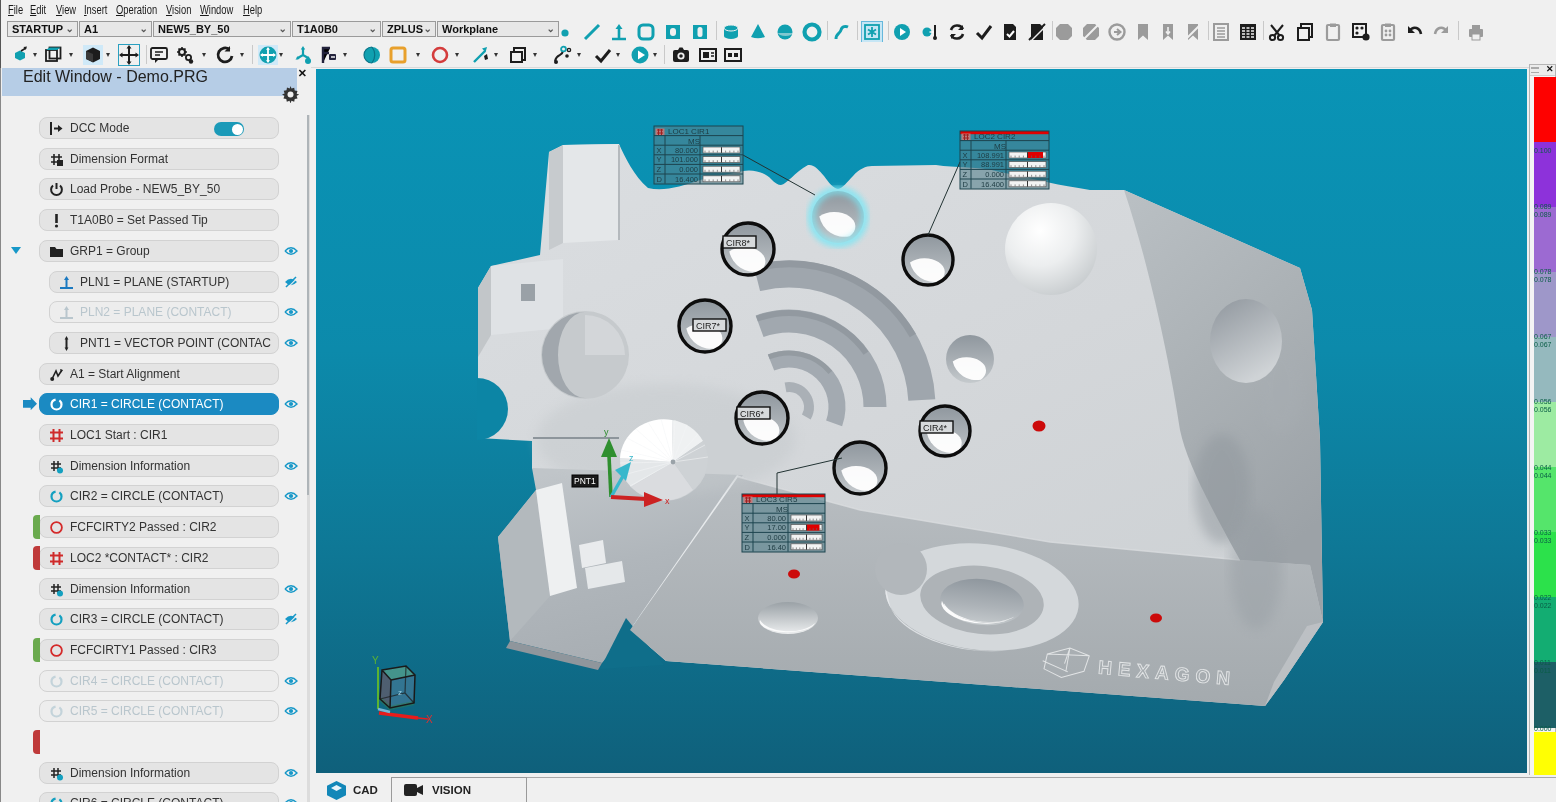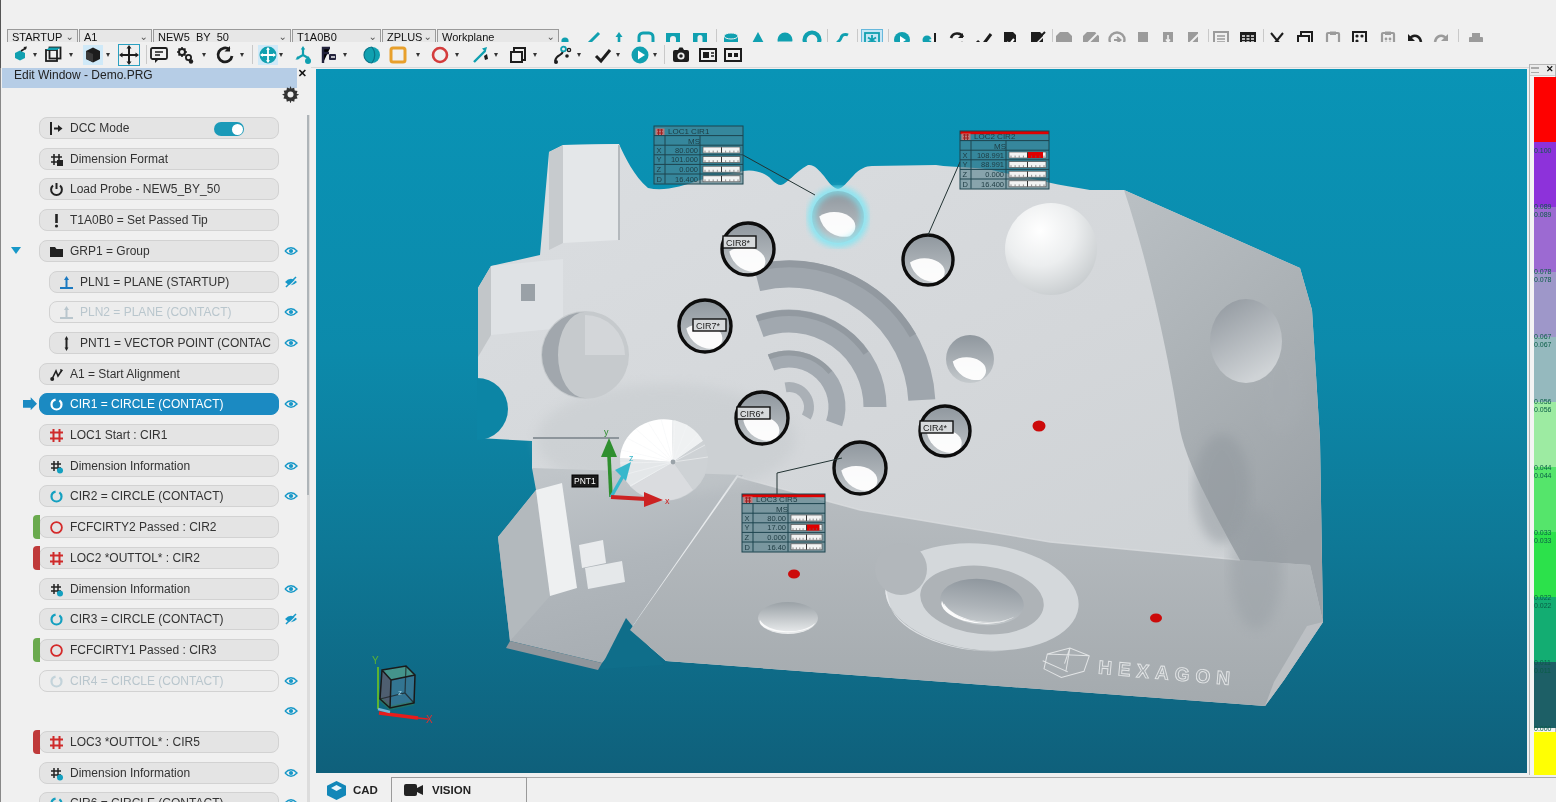--- a/index.html
+++ b/index.html
@@ -3,46 +3,56 @@
 <meta charset="utf-8">
 <style>
 * { margin:0; padding:0; box-sizing:border-box; }
 html,body { width:1556px; height:802px; overflow:hidden; font-family:"Liberation Sans", sans-serif; background:#f0f0f0; }
 #app { position:relative; width:1556px; height:802px; }
 
 #menubar { position:absolute; left:0; top:0; width:1556px; height:18px; background:#f0f0f0; border-left:1px solid #444; }
 #menubar span { position:absolute; top:2.5px; font-size:12px; color:#1a1a1a; transform-origin:0 0; transform:scaleX(0.78); }
 #menubar span u { text-decoration:underline; }
 
-#tb1 { position:absolute; left:0; top:26px; width:1556px; height:24px; background:#f0f0f0; }
+#tb1 { position:absolute; left:0; top:18px; width:1556px; height:24px; background:#f0f0f0;font-weight:bold; }
 .combo { position:absolute; top:3px; height:16px; background:#e7e7e7; border:1px solid #9a9a9a; font-size:11px; color:#111; padding:1px 0 0 4px; }
 .combo .ar { position:absolute; right:3px; top:1px; font-size:10px; color:#555; }
 
 #tb2 { position:absolute; left:0; top:42px; width:1556px; height:26px; background:#f0f0f0; border-bottom:1px solid #d9d9d9; }
 .ico { position:absolute; width:20px; height:20px; }
 .caret { position:absolute; width:8px; font-size:8px; color:#333; top:8px; }
 .vsep { position:absolute; top:3px; width:1px; height:19px; background:#c9c9c9; }
 
 #panel { position:absolute; left:0; top:66px; width:311px; height:736px; background:#f0f0f0; border-left:1px solid #888; }
-#ptitle { position:absolute; left:1px; top:2px; width:295px; height:20px; background:#b6cde6; font-size:12px; color:#222; padding-left:12px; }
+#ptitle { position:absolute; left:1px; top:2px; width:295px; height:28px; background:#b6cde6; font-size:16px; color:#222; padding-left:21px; }
 #pclose { position:absolute; right:4px; top:1px; font-size:11px; color:#111; font-weight:bold; }
 #pgear { position:absolute; right:12px; top:20px; font-size:15px; color:#333; }
 .pill { position:absolute; left:38px; width:240px; height:22px; background:#e4e4e4; border:1px solid #d2d2d2; border-radius:8px; font-size:12px; color:#333; overflow:hidden; white-space:nowrap; }
 .pill .pi { position:absolute; left:9px; top:3px; width:15px; height:15px; }
 .pill .pt { position:absolute; left:30px; top:3px; }
 .pill.ind { left:48px; width:230px; }
 .pill.sel { background:#1b8ac2; border-color:#1b8ac2; color:#fff; font-weight:normal; }
 .pill.dis { color:#b9c6cd; background:#ededed; }
 .eye { position:absolute; left:283px; width:14px; height:14px; }
 .stripe { position:absolute; width:7px; height:24px; border-radius:4px 0 0 4px; }
 </style>
 </head>
 <body>
 <div id="app">
   <div style="position:absolute;left:0;top:0;width:1px;height:68px;background:#555;z-index:5"></div>
+    <div id="menubar">
+    <span style="left:7px"><u>F</u>ile</span>
+    <span style="left:29px"><u>E</u>dit</span>
+    <span style="left:55px"><u>V</u>iew</span>
+    <span style="left:83px"><u>I</u>nsert</span>
+    <span style="left:115px"><u>O</u>peration</span>
+    <span style="left:165px"><u>V</u>ision</span>
+    <span style="left:199px"><u>W</u>indow</span>
+    <span style="left:242px"><u>H</u>elp</span>
+  </div>
   <div id="tb1">
     <div class="combo" style="left:7px;width:71px;">STARTUP<span class="ar">⌄</span></div>
     <div class="combo" style="left:79px;width:73px;">A1<span class="ar">⌄</span></div>
     <div class="combo" style="left:153px;width:138px;">NEW5_BY_50<span class="ar">⌄</span></div>
     <div class="combo" style="left:292px;width:89px;">T1A0B0<span class="ar">⌄</span></div>
     <div class="combo" style="left:382px;width:54px;">ZPLUS<span class="ar">⌄</span></div>
     <div class="combo" style="left:437px;width:122px;">Workplane<span class="ar">⌄</span></div>
     <div id="tb1icons">
         <div class="ico" style="left:555px;top:4px;"><svg width="20" height="20" viewBox="0 0 20 20">
             <circle cx="10" cy="11" r="3.6" fill="#10a0b0"></circle>
@@ -450,21 +460,21 @@
         <span class="pi"><svg width="15" height="15" viewBox="0 0 15 15">
             <circle cx="7.5" cy="7.5" r="5.4" stroke="#d42b2b" stroke-width="1.8" fill="none"></circle>
           </svg></span>
         <span class="pt">FCFCIRTY2 Passed : CIR2</span>
       </div>
       <div class="stripe" style="left:32px;top:449.1px;background:#6aaa4e"></div>
       <div class="pill" style="top:480.8px">
         <span class="pi"><svg width="15" height="15" viewBox="0 0 15 15">
             <path d="M4.5 1v13M10.5 1v13M1 4.5h13M1 10.5h13" stroke="#cf2a2a" stroke-width="2"></path>
           </svg></span>
-        <span class="pt">LOC2 *OUTTOL* : CIR2</span>
+        <span class="pt">LOC2 *CONTACT* : CIR2</span>
       </div>
       <div class="stripe" style="left:32px;top:479.8px;background:#bf3a3a"></div>
       <div class="pill" style="top:511.5px">
         <span class="pi"><svg width="15" height="15" viewBox="0 0 15 15">
             <path d="M2 5h10M2 9h10M5 2v10M9 2v10" stroke="#222" stroke-width="1.5"></path>
             <circle cx="11" cy="11.5" r="3" fill="#14a0c0"></circle>
           </svg></span>
         <span class="pt">Dimension Information</span>
       </div>
       <div class="eye" style="top:515.5px"><svg width="14" height="14" viewBox="0 0 14 14">
@@ -492,30 +502,30 @@
       <div class="pill dis" style="top:603.6px">
         <span class="pi"><svg width="15" height="15" viewBox="0 0 15 15">
             <circle cx="7.5" cy="7.5" r="5" stroke="#c3d3da" stroke-width="2.2" fill="none" stroke-dasharray="22 4"></circle>
           </svg></span>
         <span class="pt">CIR4 = CIRCLE (CONTACT)</span>
       </div>
       <div class="eye" style="top:607.6px"><svg width="14" height="14" viewBox="0 0 14 14">
           <path d="M1 7q6-6.4 12 0q-6 6.4-12 0" fill="none" stroke="#1798c8" stroke-width="1.4"></path>
           <circle cx="7" cy="7" r="2.1" fill="#1798c8"></circle>
         </svg></div>
+      <div class="pill dis" style="top:634.3px">
+        <span class="pi"><svg width="15" height="15" viewBox="0 0 15 15">
+            <circle cx="7.5" cy="7.5" r="5" stroke="#c3d3da" stroke-width="2.2" fill="none" stroke-dasharray="22 4"></circle>
+          </svg></span>
+        <span class="pt">CIR5 = CIRCLE (CONTACT)</span>
+      </div>
       <div class="eye" style="top:638.3px"><svg width="14" height="14" viewBox="0 0 14 14">
           <path d="M1 7q6-6.4 12 0q-6 6.4-12 0" fill="none" stroke="#1798c8" stroke-width="1.4"></path>
           <circle cx="7" cy="7" r="2.1" fill="#1798c8"></circle>
         </svg></div>
-      <div class="pill" style="top:665.0px">
-        <span class="pi"><svg width="15" height="15" viewBox="0 0 15 15">
-            <path d="M4.5 1v13M10.5 1v13M1 4.5h13M1 10.5h13" stroke="#cf2a2a" stroke-width="2"></path>
-          </svg></span>
-        <span class="pt">LOC3 *OUTTOL* : CIR5</span>
-      </div>
       <div class="stripe" style="left:32px;top:664.0px;background:#bf3a3a"></div>
       <div class="pill" style="top:695.7px">
         <span class="pi"><svg width="15" height="15" viewBox="0 0 15 15">
             <path d="M2 5h10M2 9h10M5 2v10M9 2v10" stroke="#222" stroke-width="1.5"></path>
             <circle cx="11" cy="11.5" r="3" fill="#14a0c0"></circle>
           </svg></span>
         <span class="pt">Dimension Information</span>
       </div>
       <div class="eye" style="top:699.7px"><svg width="14" height="14" viewBox="0 0 14 14">
           <path d="M1 7q6-6.4 12 0q-6 6.4-12 0" fill="none" stroke="#1798c8" stroke-width="1.4"></path>

